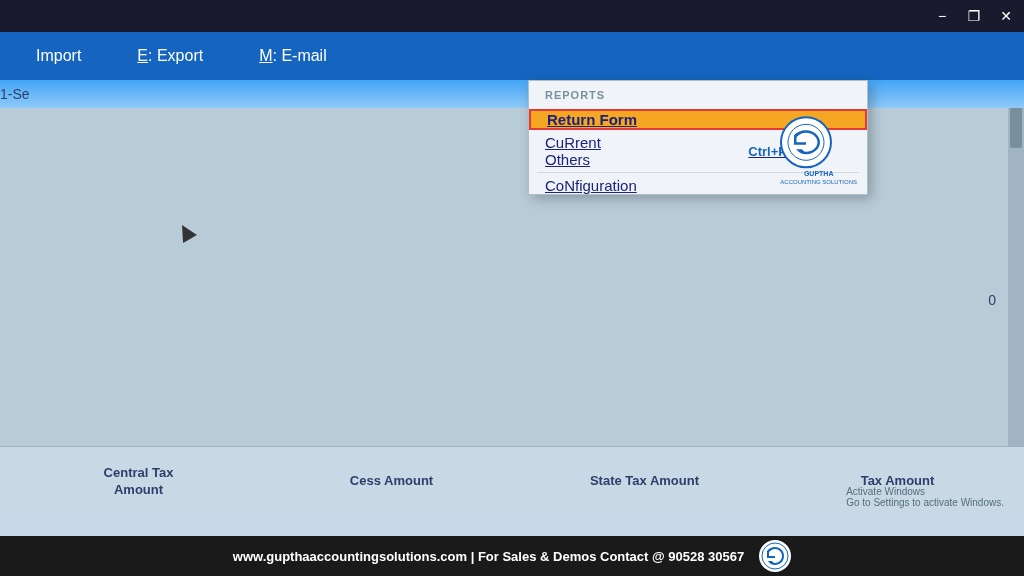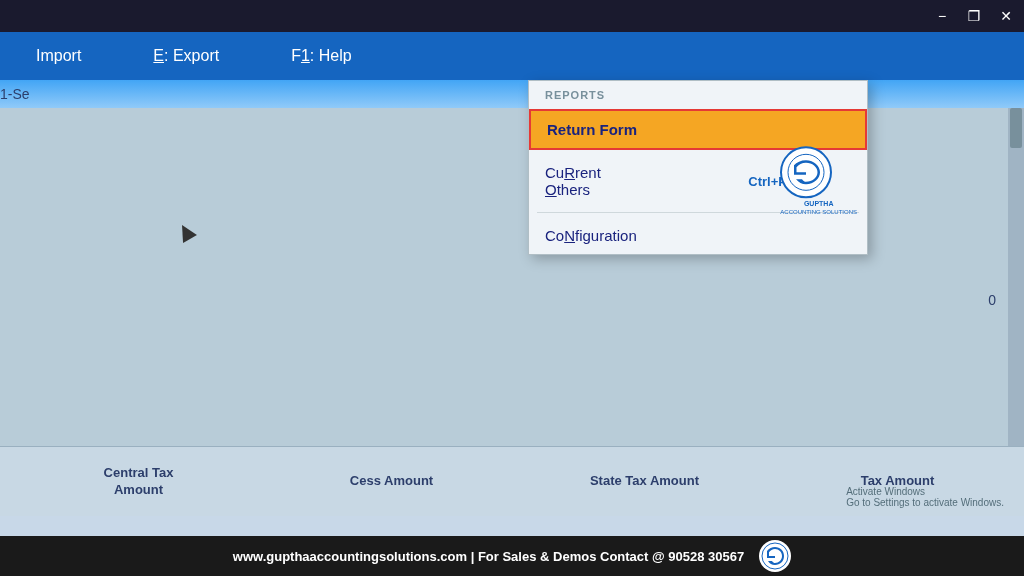--- a/index.html
+++ b/index.html
@@ -34,21 +34,21 @@
 
     
     .menu-bar {
       position: absolute;
       top: 32px; left: 0; right: 0;
       height: 48px;
       background: #1565c0;
       display: flex;
       align-items: center;
       padding: 0 8px;
-      gap: 16px;
+      gap: 0;
     }
     .menu-item {
       color: #fff;
       font-size: 16px;
       padding: 8px 28px;
       cursor: pointer;
       white-space: nowrap;
       position: relative;
     }
     .menu-item.active {
@@ -112,28 +112,29 @@
     .dropdown-section-header {
       padding: 8px 16px 4px;
       font-size: 11px;
       font-weight: bold;
       color: #78909c;
       letter-spacing: 1px;
       text-transform: uppercase;
       background: #f0f4f8;
     }
     .dropdown-item {
-      padding: 10px 16px;
+      padding: 0 16px;
       font-size: 15px;
       color: #1a237e;
       cursor: pointer;
       display: flex;
       align-items: center;
       justify-content: space-between;
       position: relative;
+      text-decoration: underline;
     }
     .dropdown-item.highlighted {
       background: #f5a623;
       border: 2px solid #e53935;
       color: #1a237e;
       font-weight: bold;
       margin: 4px 0;
     }
     .dropdown-item .shortcut {
       font-size: 13px;
@@ -244,21 +245,21 @@
 </div>
 
 <div class="menu-bar">
   <div class="menu-item">
     <span>Import</span>
   </div>
   <div class="menu-item">
     <span><span class="underline">E</span>: Export</span>
   </div>
   <div class="menu-item">
-    <span>F<span class="underline">1</span>: Help</span>
+    <span><span class="underline">M</span>: E-mail</span>
   </div>
 </div>
 
 <div class="blue-stripe">
   <span class="one-se-text">1-Se</span>
 </div>
 
 <div class="main-area"></div>
 
 <div class="scrollbar-area">

